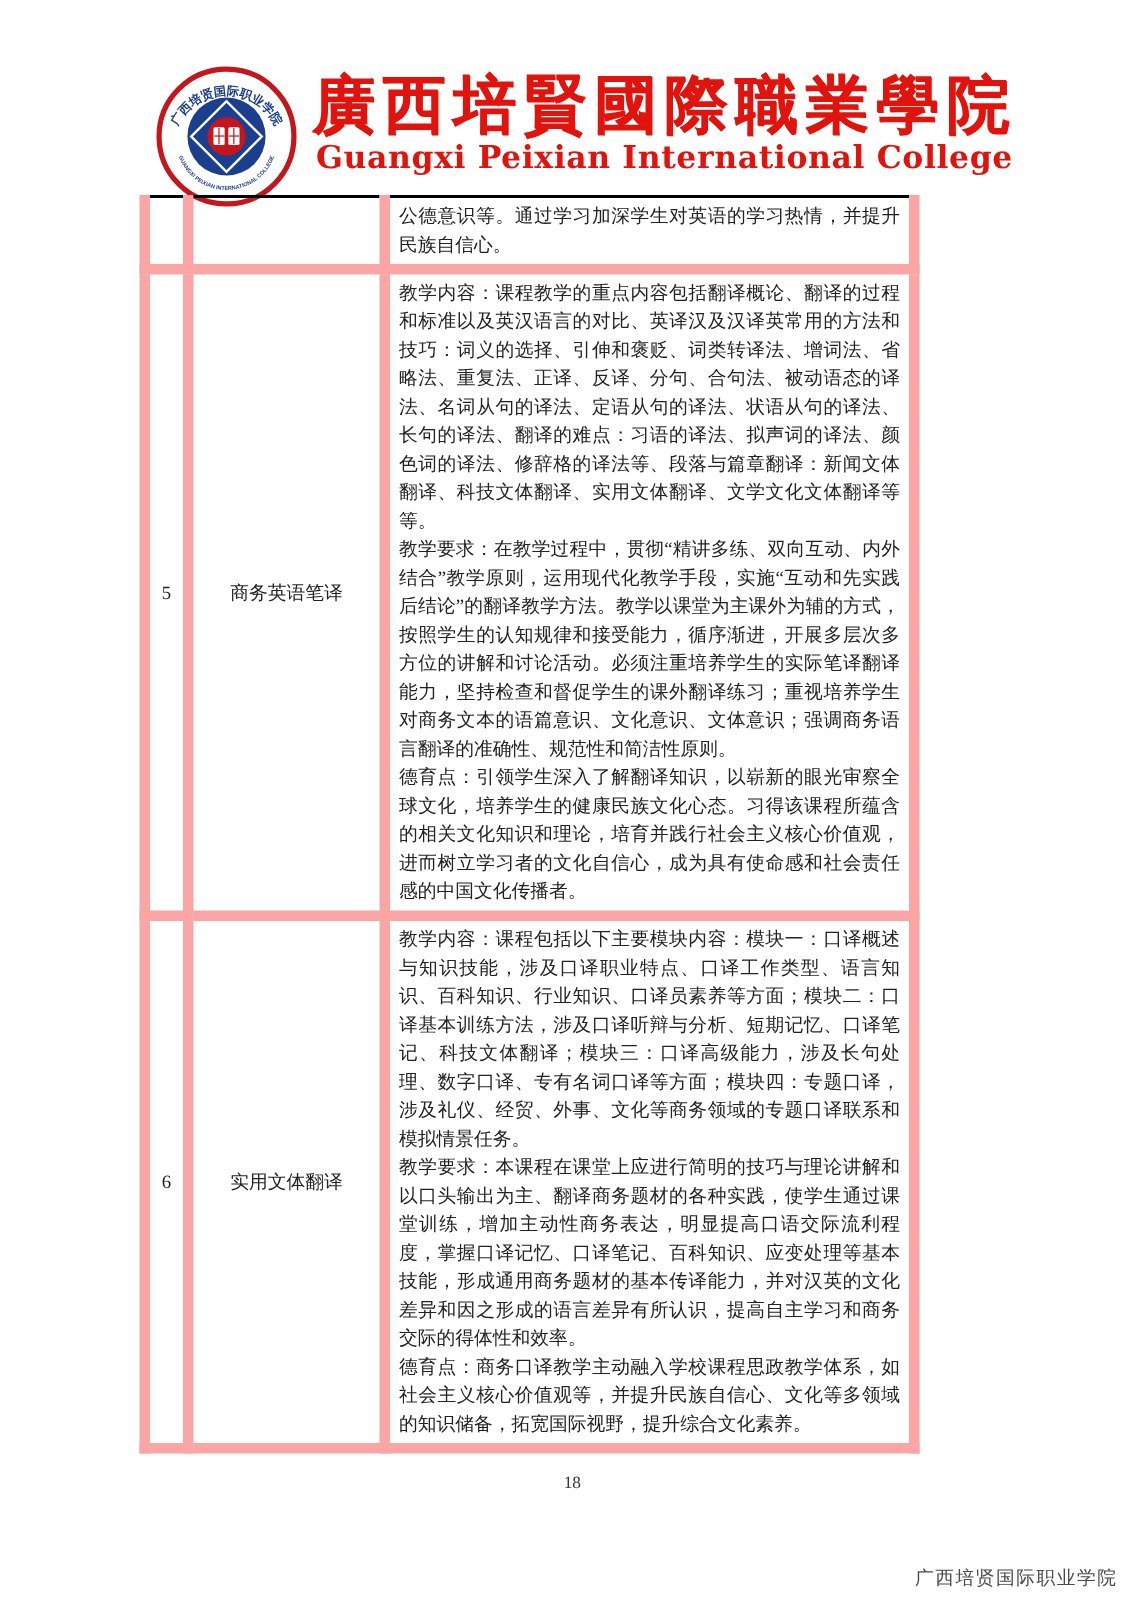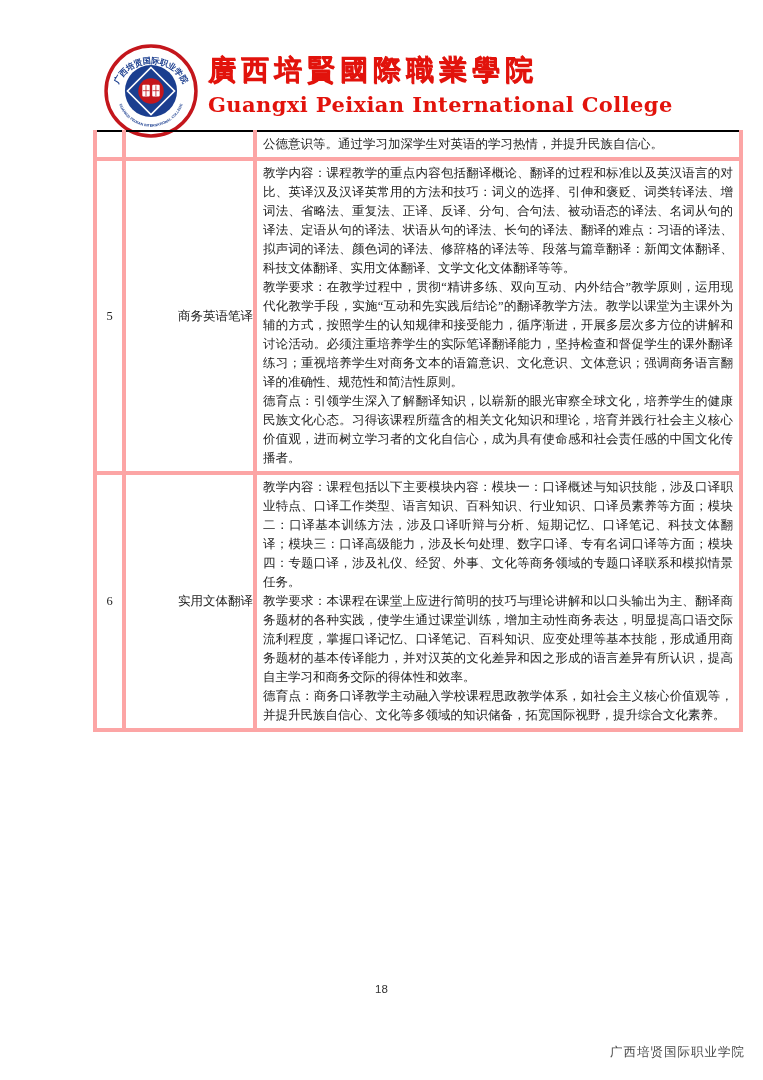--- a/index.html
+++ b/index.html
@@ -7,45 +7,45 @@
   .page {
     position:relative; width:763px; height:1080px; background:#ffffff;
     overflow:hidden; font-family:"Liberation Serif", serif; color:#222;
   }
   
   .header { position:absolute; top:44px; left:104px; display:flex; align-items:flex-start; }
   .logo { width:94px; height:94px; flex:0 0 auto; }
   .titles { margin-left:10px; padding-top:4px; }
   .title-zh {
     font-family:"DejaVu Serif", serif; font-weight:bold; white-space:nowrap;
-    font-size:28px; line-height:44px; letter-spacing:5px; color:#e2130c;
+    font-size:42px; line-height:44px; letter-spacing:5px; color:#e2130c;
     text-shadow:0.5px 0.5px 0 #e2130c;
   }
   .title-en {
     font-family:"DejaVu Serif", serif; font-weight:bold; text-align:center;
     font-size:21px; line-height:24px; color:#e2130c; letter-spacing:0.4px; margin-top:1px;
   }
   
   .doc-table {
-    position:absolute; top:130px; left:93px; width:650px;
+    position:absolute; top:130px; left:93px; width:520px;
     border-collapse:collapse; table-layout:fixed;
     font-size:12.5px; line-height:19px; color:#222;
   }
-  .doc-table td { border:4px solid #fca5a5; vertical-align:middle; }
+  .doc-table td { border:7px solid #fca5a5; vertical-align:middle; }
   .doc-table tr:first-child td { border-top:2.5px solid #000; }
   .col-num { width:29px; }
   .col-course { width:131px; }
   td.cell-num { text-align:center; }
-  td.cell-course { text-align:right; }
+  td.cell-course { text-align:center; }
   td.cell-desc { text-align:justify; padding:3px 6px; vertical-align:top; }
   td.cell-desc p { margin:0; text-align:justify; }
   
   .page-number {
     position:absolute; top:983px; left:0; width:100%; text-align:center;
-    font-size:11.5px; color:#333; font-family:Liberation Sans, sans-serif;
+    font-size:11.5px; color:#333; font-family:Liberation Serif, serif;
   }
   .watermark {
     position:absolute; top:1044px; right:18px; font-size:12.5px;
     color:#4a4a4a; letter-spacing:1px; font-family:"Liberation Sans", sans-serif;
   }
 </style>
 </head>
 <body>
 
 <div class="page">

